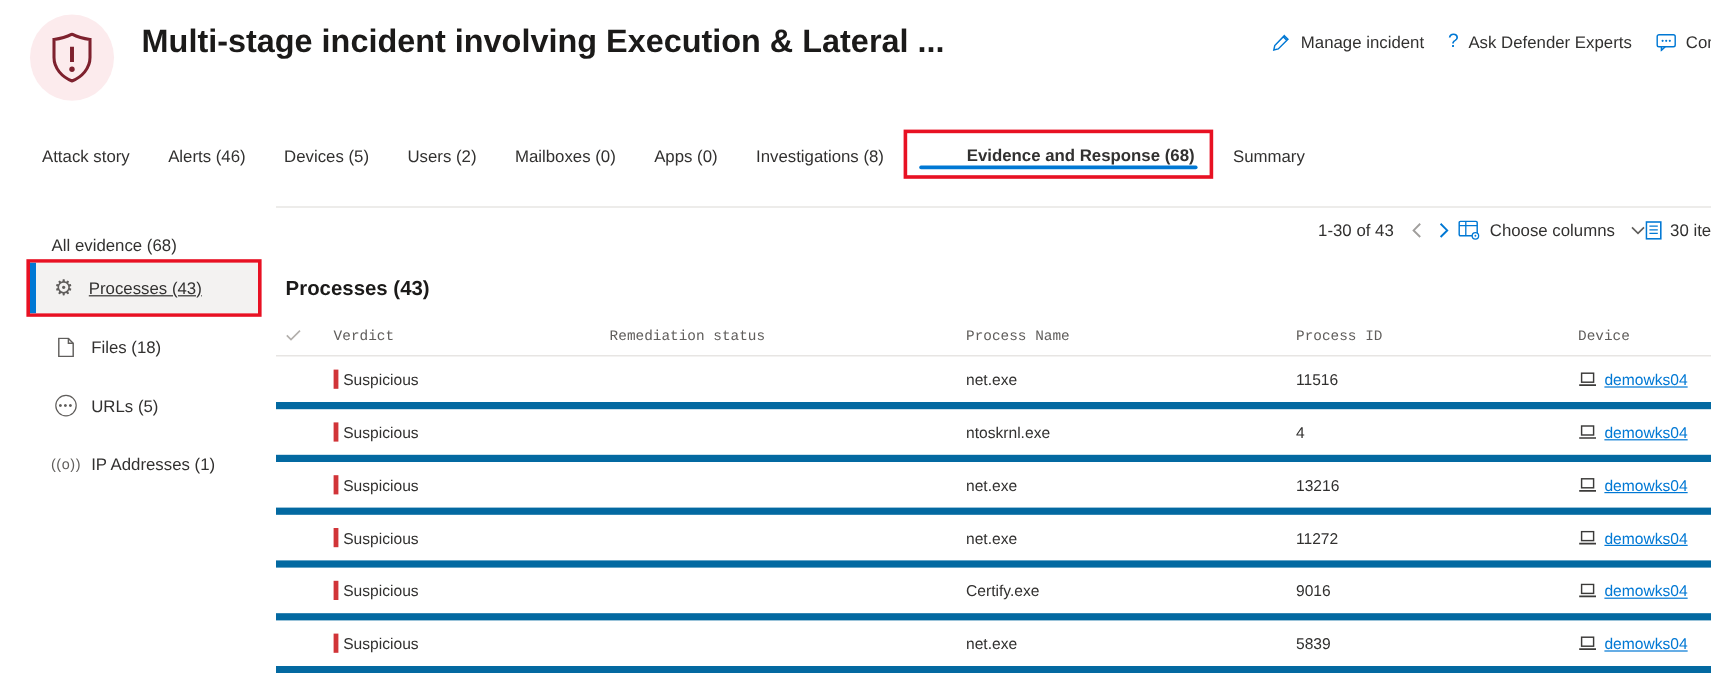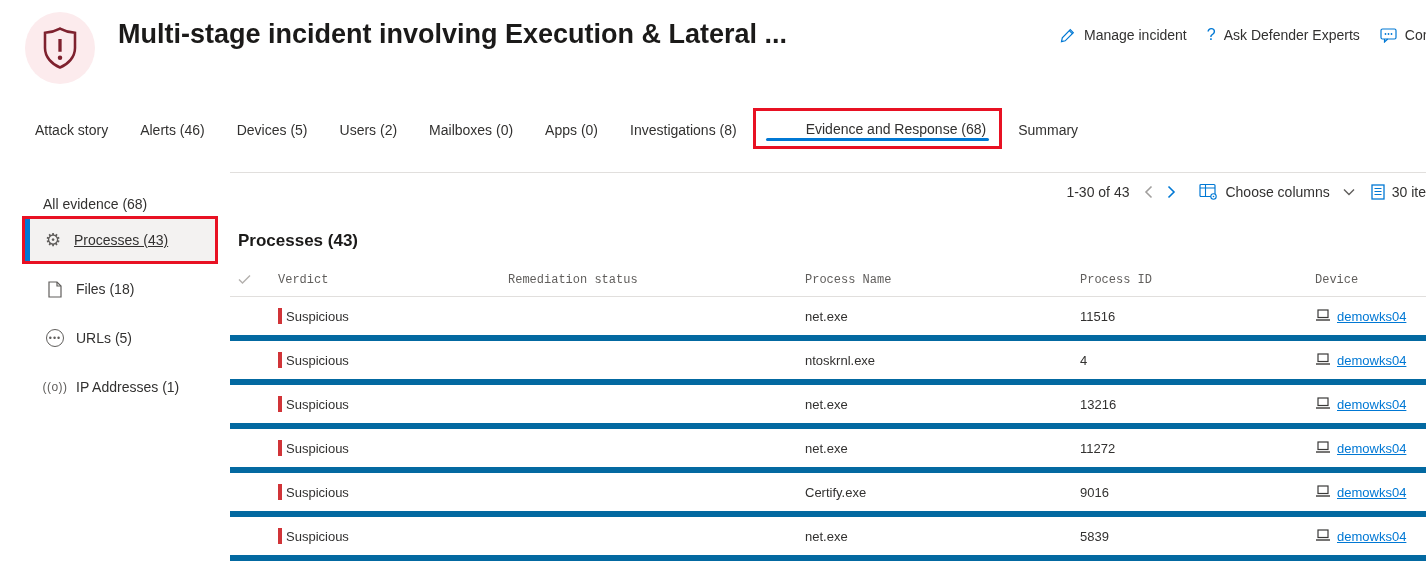--- a/index.html
+++ b/index.html
@@ -13,21 +13,21 @@
   .hdr-title { position:absolute; left:118px; top:19px; font-size:27px; font-weight:700; color:#1b1a19; white-space:nowrap; }
   .hdr-actions { position:absolute; left:1060px; top:26px; display:flex; align-items:center; gap:20px;
     font-size:14px; color:#323130; white-space:nowrap; }
   .hdr-btn { display:flex; align-items:center; gap:8px; cursor:pointer; }
   .q-icon { color:#0078d4; font-size:16px; font-weight:400; }
 
   
   .tabs { position:absolute; left:19px; top:106px; display:flex; align-items:center; }
   .tab { padding:16px 16px 12px; font-size:14px; color:#323130; cursor:pointer; white-space:nowrap; }
   .tab.annotated { border:3px solid #e81123; padding:10px 13px 9px; position:relative; }
-  .tab.active .tab-label { font-weight:400;padding-left:37px; }
+  .tab.active .tab-label { font-weight:700;padding-left:37px; }
   .tab.active::after { content:""; position:absolute; left:10px; right:10px; bottom:5px;
     height:3px; background:#0078d4; border-radius:2px; }
 
   
   .sidebar { position:absolute; left:8px; top:170px; width:230px; height:391px; font-size:14px; }
   .side-row { position:absolute; left:0; width:230px; height:28px; display:flex; align-items:center; cursor:pointer; }
   .side-label { color:#323130; }
   .side-icon { position:absolute; left:36px; width:22px; display:flex; justify-content:center; color:#605e5c; }
   .side-text { position:absolute; left:68px; }
   .all-evidence { top:20px; }
@@ -42,32 +42,32 @@
   .gear-glyph { font-size:18px; line-height:18px; }
   .url-circle { width:18px; height:18px; border:1.4px solid #605e5c; border-radius:50%;
     display:flex; align-items:center; justify-content:center; font-size:9px; letter-spacing:1px; color:#605e5c; }
   .ip-glyph { font-size:12px; color:#605e5c; letter-spacing:0.5px; }
 
   
   .content { position:absolute; left:230px; top:172px; width:1196px; height:389px; border-top:1px solid #e1dfdd; }
   .toolbar { position:absolute; right:0; top:10px; display:flex; align-items:center; font-size:14px; color:#323130; white-space:nowrap; }
   .toolbar .pag { margin-right:8px; }
   .pg-btn { display:flex; align-items:center; padding:0 7px; cursor:pointer; }
-  .tb-group { display:flex; align-items:center; gap:7px; margin-left:16px; cursor:pointer; }
+  .tb-group { display:flex; align-items:center; gap:7px; cursor:pointer; }
   .tbl-title { position:absolute; left:8px; top:58px; font-size:17px; font-weight:700; color:#1b1a19; }
 
   .grid-row { display:grid; grid-template-columns:48px 230px 297px 275px 235px 1fr; align-items:center; }
   .thead { position:absolute; left:0; top:90px; width:1196px; height:34px; border-bottom:1px solid #e1dfdd;
     font-size:12px; color:#605e5c;font-family:Liberation Mono, monospace; }
   .rows { position:absolute; left:0; top:124px; width:1196px; }
   .trow { height:44px; border-bottom:6px solid #0369a1; font-size:13px; color:#323130; cursor:pointer; }
   .chk-cell { padding-left:8px; display:flex; align-items:center; }
   .verdict-cell { display:flex; align-items:center; gap:4px; }
   .v-bar { width:4px; height:16px; background:#d13438; }
-  .device-cell { display:flex; gap:6px; }
+  .device-cell { display:flex; align-items:center; gap:6px; }
   .device-link { color:#0078d4; text-decoration:underline; cursor:pointer; }
   svg { display:block; }
 </style>
 </head>
 <body>
 
 <div class="page">
 
   <div class="hdr-icon">
     <span>

